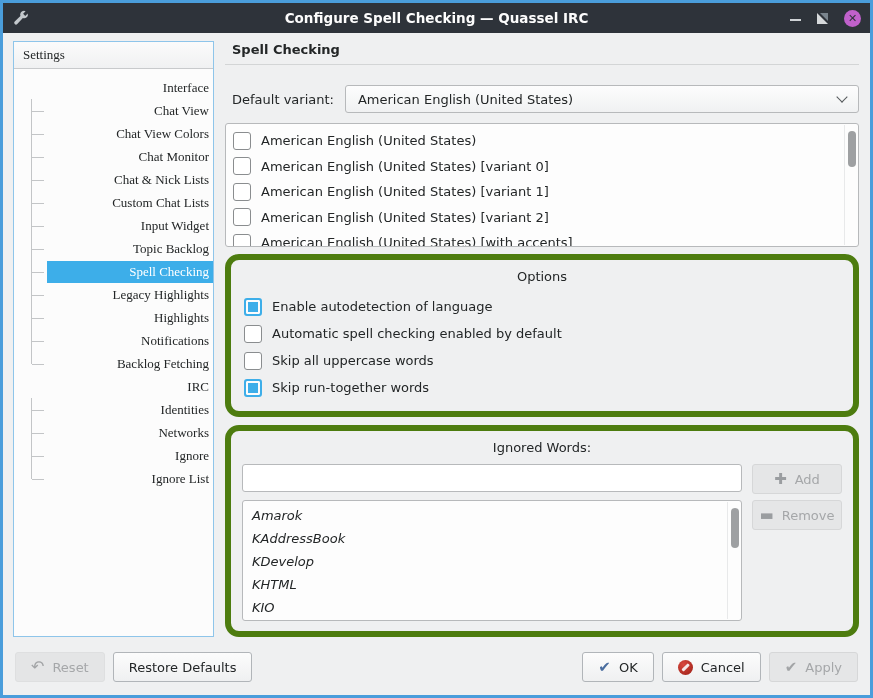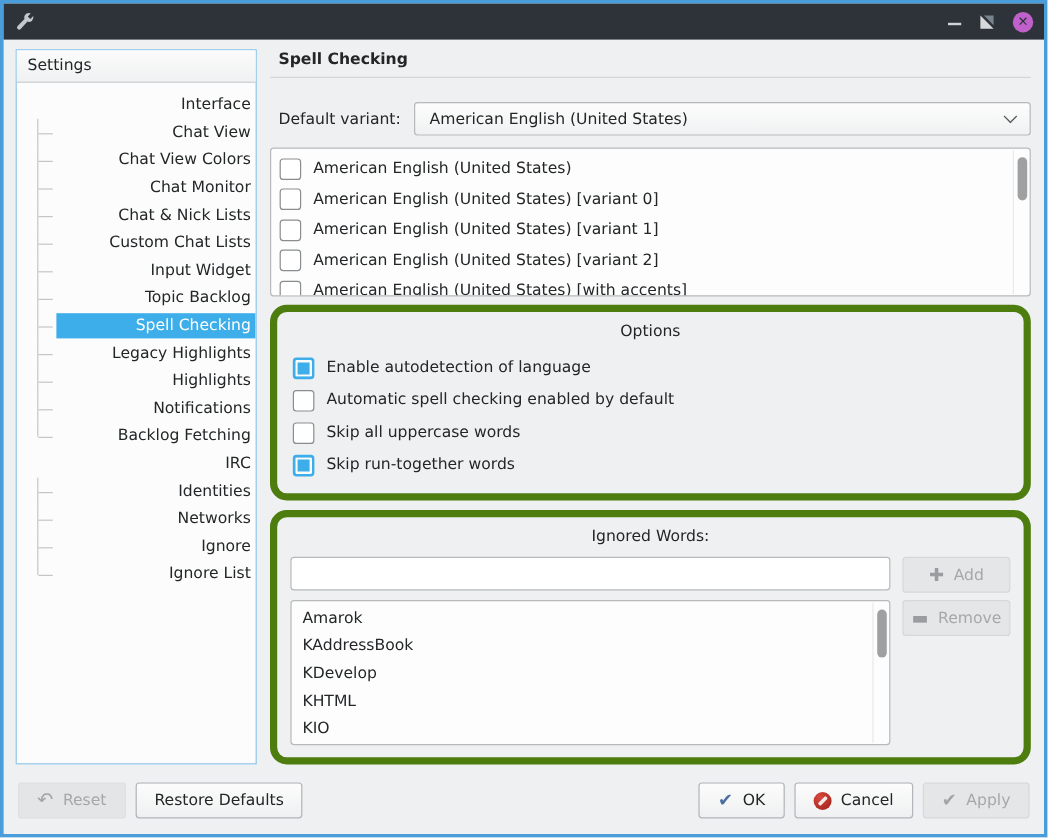--- a/index.html
+++ b/index.html
@@ -19,21 +19,21 @@
   .tb-min { width:11px; height:2px; background:#cfd3d6; margin-top:4px; }
   .tb-restore { width:13px; height:13px; position:relative; }
   .tb-close { width:17px; height:17px; border-radius:50%; background:#c061cb;
               display:flex; align-items:center; justify-content:center;
               color:#2e333a; font-size:11px; font-weight:bold; line-height:1; }
 
   
   .mid { flex:1; display:flex; gap:11px; padding:8px 11px 10px 10px; min-height:0; }
 
   .sidebar { flex:0 0 201px; background:#fcfcfc; border:1px solid #8ec5ea;
-             display:flex; flex-direction:column; }
+             display:flex; flex-direction:column;font-family:Liberation Serif, serif; }
   .sb-header { flex:0 0 27px; line-height:26px; padding:0 9px;
                background:linear-gradient(#fbfbfb,#f0f1f2); border-bottom:1px solid #c8cacc; }
   .tree { flex:1; padding-top:7px; overflow:hidden;text-align:right; }
   .tree-item { height:23px; display:flex; align-items:center; white-space:nowrap; }
   .tree-item .label { flex:1; padding:3px 4px; }
   .tree-item.root .label { padding-left:5px; }
   .branch { flex:0 0 33px; height:100%; position:relative; }
   .branch::before { content:""; position:absolute; left:17px; top:0; bottom:0;
                     border-left:1px solid #c3c5c7; }
   .tree-item.last .branch::before { bottom:50%; }
@@ -69,21 +69,21 @@
 
   .group { border:6px solid #4d7c0f; border-radius:14px; padding:7px 11px 10px; }
   .group-title { text-align:center; padding:2px 0 9px; }
   .opt-row { display:flex; align-items:center; gap:10px; height:27px; padding-left:2px; }
 
   .ig-group { margin-top:8px; }
   .ig-row { display:flex; gap:10px; align-items:flex-start; }
   .ig-input { flex:1; height:28px; border:1px solid #b7b9bb; border-radius:3px;
               background:#ffffff; margin-bottom:8px; font:inherit; padding:0 8px; color:#232627; }
   .word-list { flex:1; height:121px; padding:3px 16px 3px 9px; }
-  .word-item { height:23px; line-height:23px; }
+  .word-item { height:23px; line-height:23px;font-style:italic; }
 
   .btn { border:1px solid #b1b5b9; border-radius:3px;
          background:linear-gradient(#fcfcfc,#eff0f1); height:30px; padding:0 15px;
          display:inline-flex; align-items:center; justify-content:center; gap:8px;
          font:inherit; color:#232627; }
   .btn.disabled { background:#e5e6e7; border-color:#d6d7d8; color:#a5a7a9; }
   .btn.flat-disabled { background:#e4e5e6; border-color:#dedfe0; color:#a5a7a9; }
   .side-btn { width:90px; }
 
   .icon-check { color:#4a6d9f; font-size:15px; line-height:1; }
@@ -103,20 +103,21 @@
 <body>
 
 <div class="window">
 
   <div class="titlebar">
     <span class="tb-icon">
       <svg width="17" height="18" viewBox="0 0 20 20">
         <path fill="#c3c8cc" d="M14 1.5a4.4 4.4 0 0 0-4.1 6L3.2 14.2a2.1 2.1 0 1 0 3 3L12.8 10a4.4 4.4 0 0 0 5.7-5.4l-2.9 2.9-2.5-2.5 2.9-2.9A4.4 4.4 0 0 0 14 1.5z"></path>
       </svg>
     </span>
+    <span class="tb-title">Configure Spell Checking — Quassel IRC</span>
     <span class="tb-controls">
       <span class="tb-min"></span>
       <span class="tb-restore">
         <svg width="13" height="13" viewBox="0 0 13 13">
           <path d="M1 12 L12 12 L1 1 Z" fill="#d6d9db"></path>
           <path d="M4 1 L12 1 L12 9 L9.5 6.5 L6.5 3.5 Z" fill="#79848d"></path>
         </svg>
       </span>
       <span class="tb-close">✕</span>
     </span>

